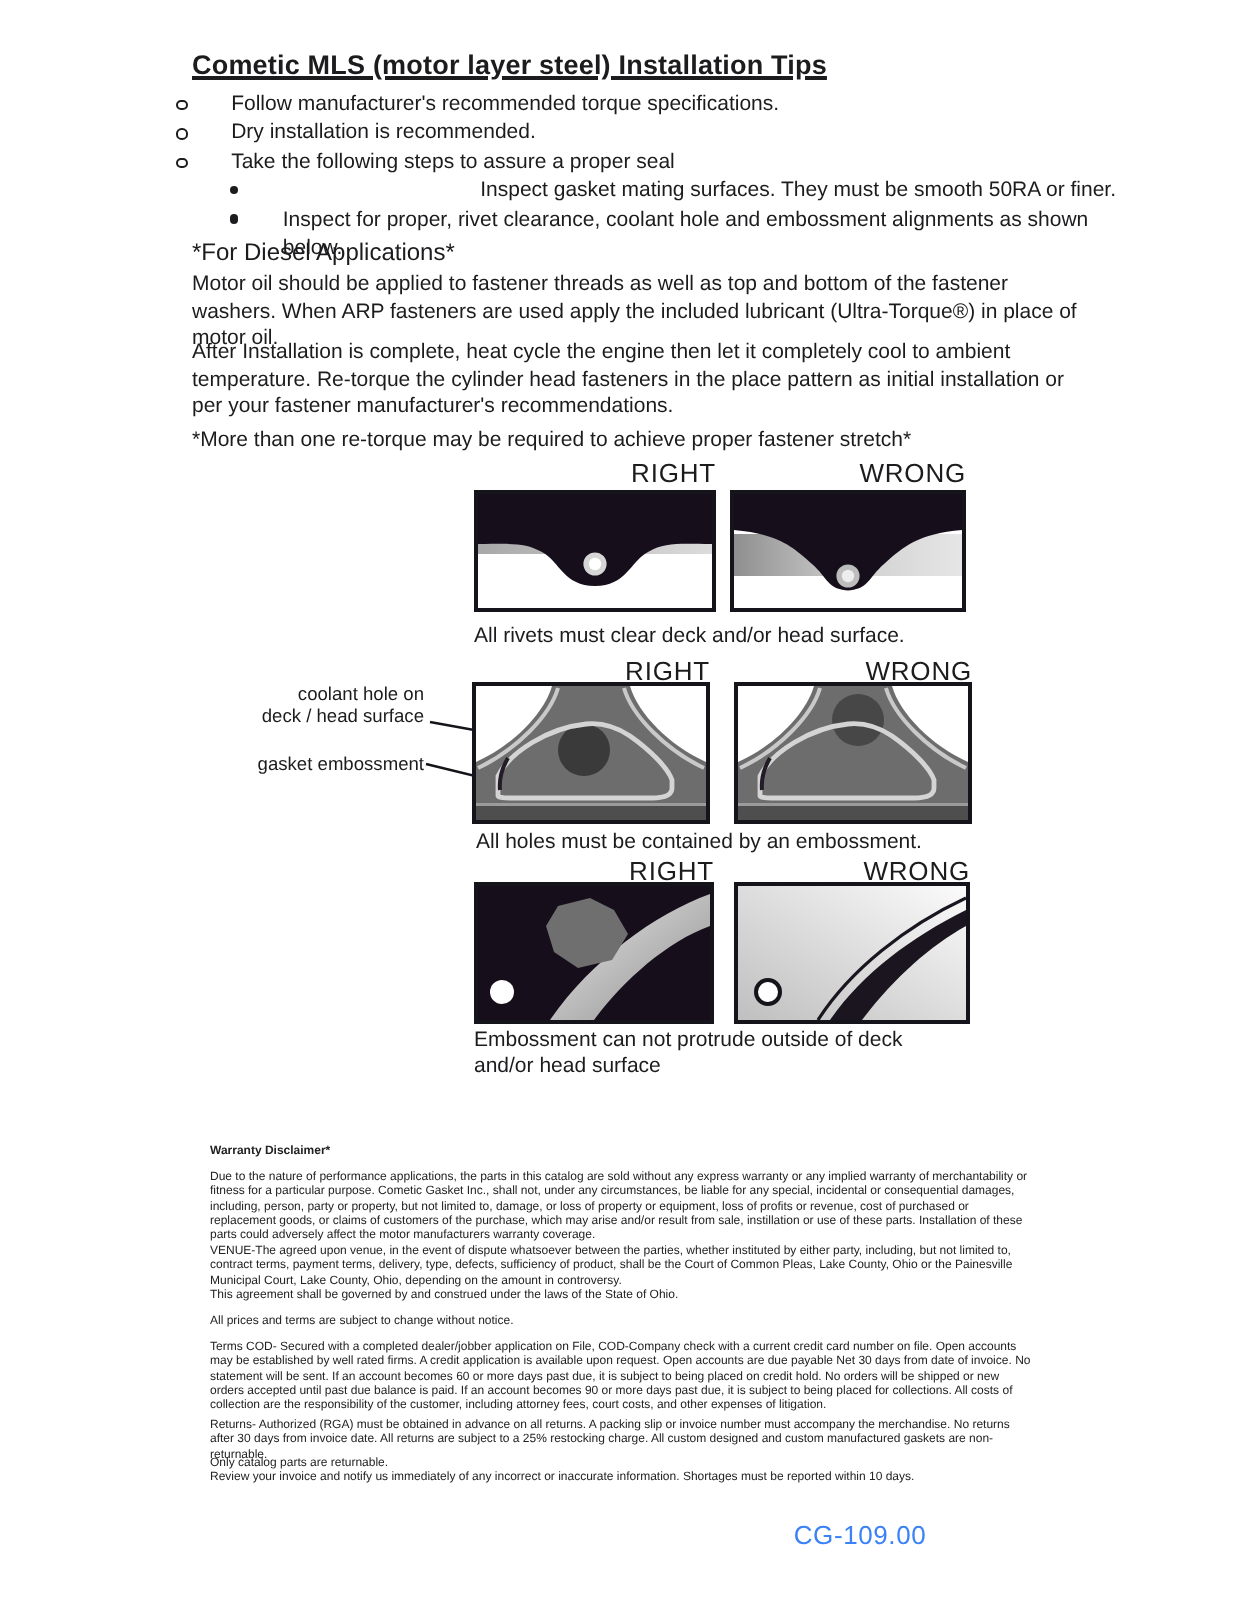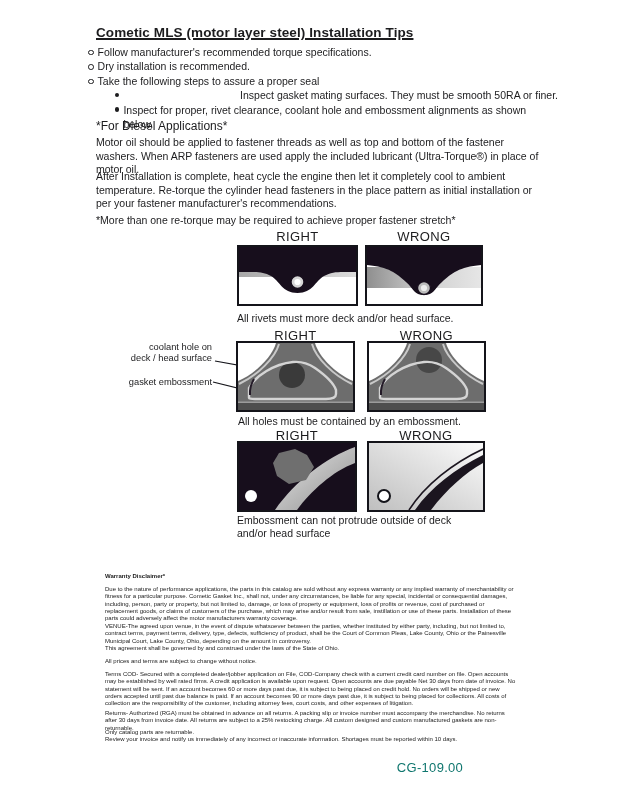--- a/index.html
+++ b/index.html
@@ -1,33 +1,33 @@
 <!DOCTYPE html>
 <html><head>
 <meta charset="utf-8">
 <style>
   html,body{margin:0;padding:0;background:#fff;}
   .page{position:relative;width:618px;height:800px;background:#fff;overflow:hidden;
         font-family:"Liberation Sans", sans-serif;color:#1c1c1e;}
   .abs{position:absolute;}
   .title{font-size:13.5px;font-weight:bold;text-decoration:underline;text-decoration-thickness:1.5px;letter-spacing:.1px;}
   .bullets{font-size:10.5px;line-height:14.4px;}
-  .b-line{display:flex;align-items:flex-start;gap:4px;}
+  .b-line{display:flex;align-items:flex-start;gap:22px;}
   .b-ring{flex:0 0 auto;width:3.6px;height:3.6px;border:1px solid #1c1c1e;border-radius:50%;margin-top:4.8px;}
   .b-dot{flex:0 0 auto;width:4.4px;height:4.4px;background:#1c1c1e;border-radius:50%;margin-top:4.6px;}
   .sub{padding-left:27px;justify-content:space-between;}
   .h2{font-size:12px;font-weight:normal;}
   .para{font-size:10.5px;line-height:13.6px;width:447px;}
-  .dg-head{font-size:13px;letter-spacing:.4px;text-align:center;color:#1c1c1e;}
+  .dg-head{font-size:13px;letter-spacing:.4px;text-align:right;color:#1c1c1e;}
   .panel{position:absolute;border:2px solid #14141a;background:#fff;}
   .caption{font-size:10.5px;line-height:12.6px;}
   .dg-label{font-size:9.3px;line-height:10.8px;text-align:right;width:112px;}
   .fine{font-size:6px;line-height:7.3px;width:412px;color:#222;}
   .fine-h{font-size:6px;font-weight:bold;color:#222;}
-  .footer{font-size:13px;text-align:center;width:200px;color:#0f766e;letter-spacing:.3px;}
+  .footer{font-size:13px;text-align:center;width:200px;color:#3b82f6;letter-spacing:.3px;}
   svg{display:block;}
 </style>
 </head>
 <body>
 
 <div class="page">
 
   <div class="abs title" style="left:96px;top:25px;">Cometic MLS (motor layer steel) Installation Tips</div>
 
   <div class="abs bullets" style="left:88px;top:45px;width:470px;">
@@ -87,21 +87,21 @@
         </linearGradient>
       </defs>
       <rect width="114" height="57" fill="#ffffff"></rect>
       <rect x="0" y="20" width="114" height="21" fill="url(#g1b)"></rect>
       <path d="M0,0 H114 V18 C92,20 85,26 75,35 C67,42 67,48 57,48 C47,48 47,42 39,35 C29,26 22,20 0,18 Z" fill="#170e1c"></path>
       <circle cx="57" cy="41" r="6.5" fill="#bdbdbd" stroke="#170e1c" stroke-width="1.4"></circle>
       <circle cx="57" cy="41" r="3.1" fill="#ededed"></circle>
     </svg>
   </div>
 
-  <div class="abs caption" style="left:237px;top:312px;width:320px;">All rivets must more deck and/or head surface.</div>
+  <div class="abs caption" style="left:237px;top:312px;width:320px;">All rivets must clear deck and/or head surface.</div>
 
   <div class="abs dg-head" style="left:236px;top:328px;width:119px;">RIGHT</div>
   <div class="abs dg-head" style="left:367px;top:328px;width:119px;">WRONG</div>
 
   <div class="abs dg-label" style="left:100px;top:342px;">
     <div>coolant hole on</div>
     <div>deck / head surface</div>
   </div>
   <div class="abs dg-label" style="left:100px;top:377px;">gasket embossment</div>
 

